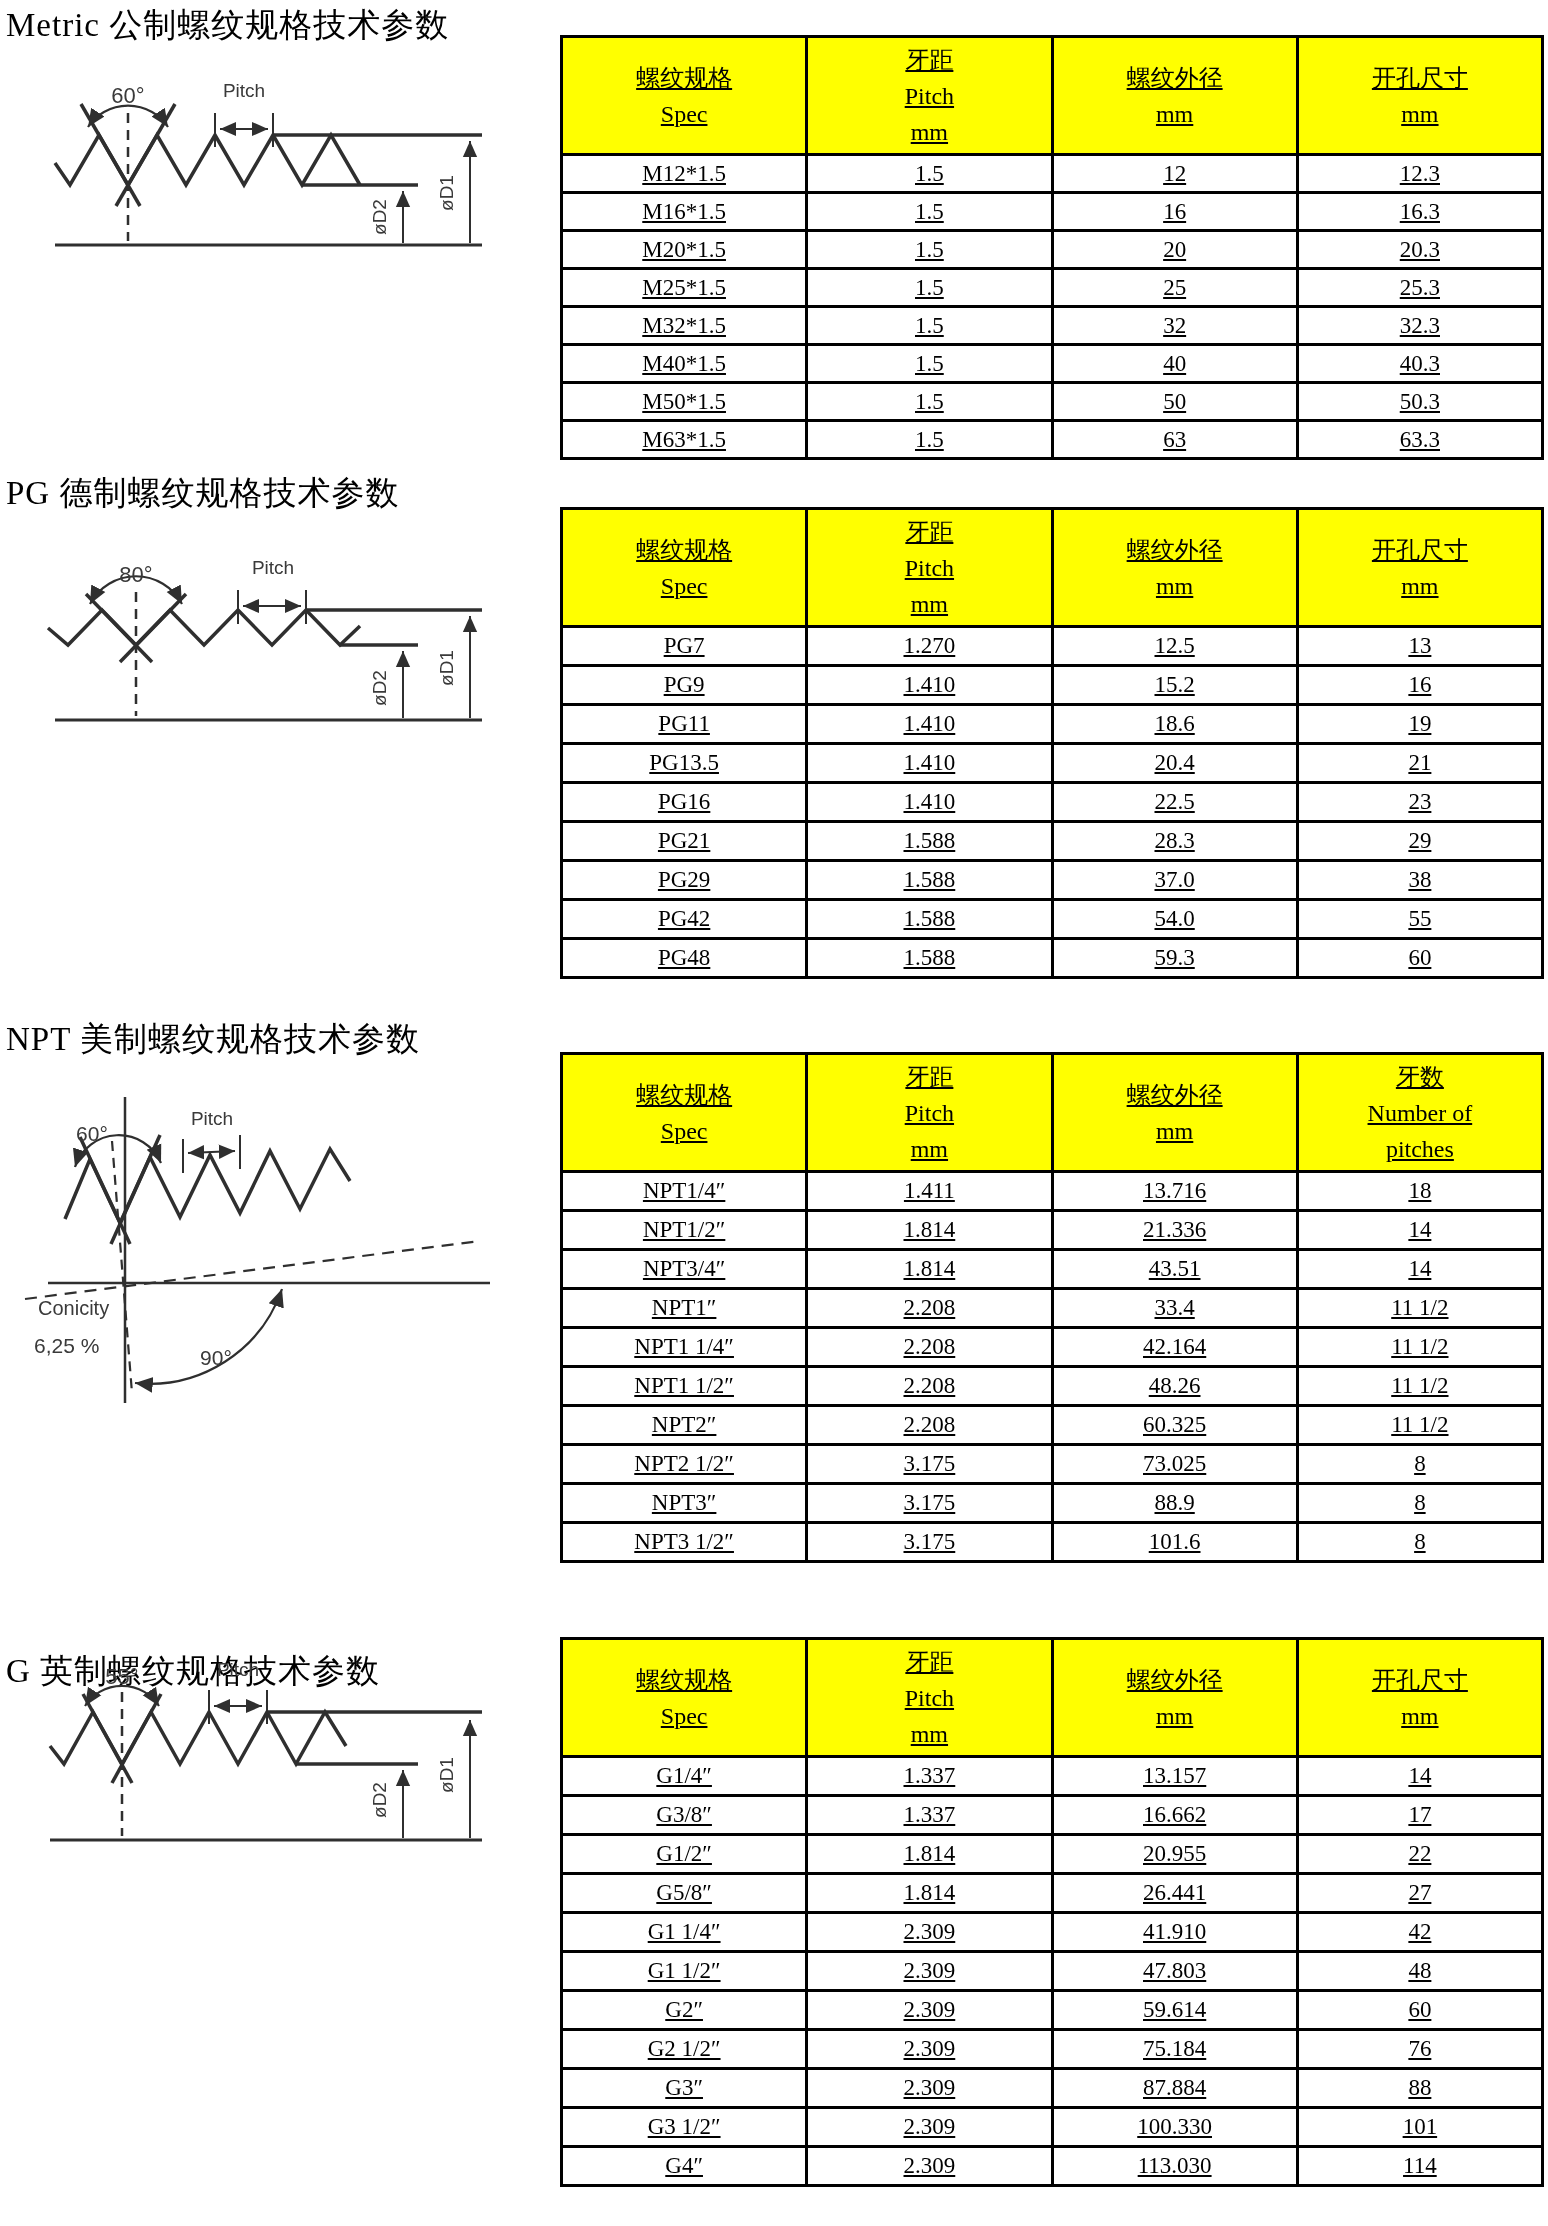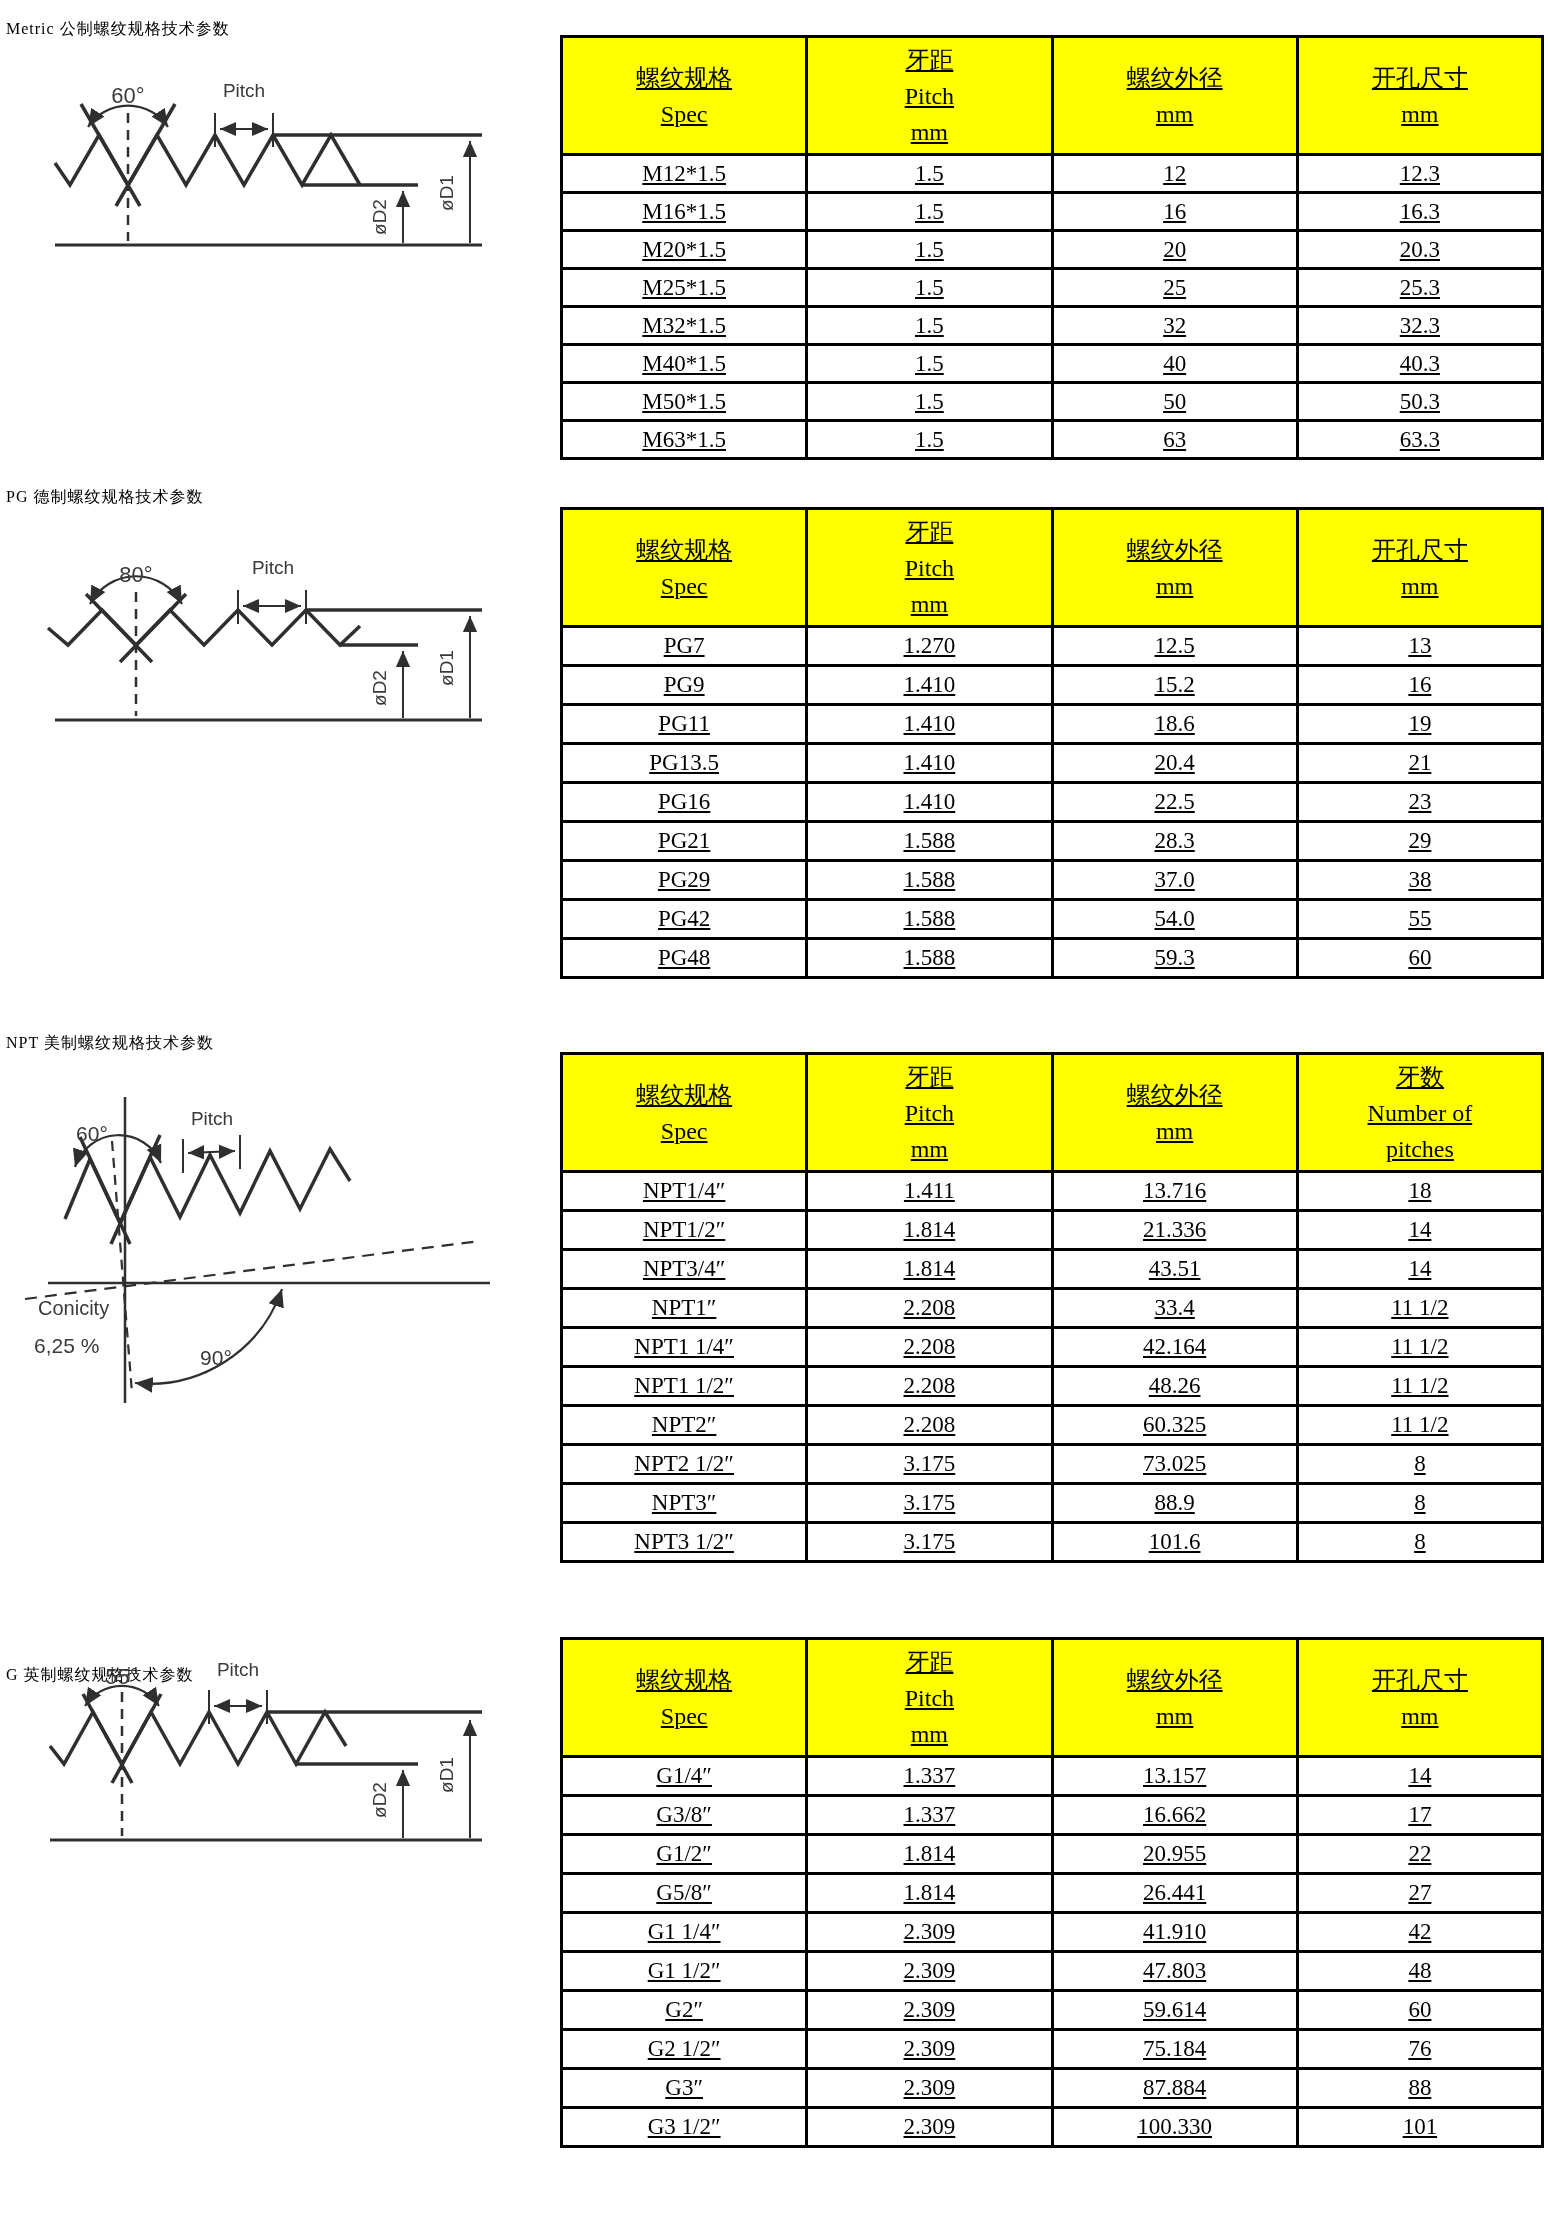--- a/index.html
+++ b/index.html
@@ -1,18 +1,18 @@
 <!DOCTYPE html>
 <html><head>
 <meta charset="utf-8">
 <style>
   html,body{margin:0;padding:0;background:#ffffff;}
   .page{position:relative;width:1548px;height:2226px;background:#fff;overflow:hidden;
         font-family:"Liberation Serif","DejaVu Serif",serif;color:#000;}
-  .sec-title{position:absolute;left:6px;font-size:16px;letter-spacing:1px;white-space:nowrap;margin-top:16px;}
+  .sec-title{position:absolute;left:6px;font-size:33px;letter-spacing:1px;white-space:nowrap;}
   .spec-table{position:absolute;left:560px;width:984px;border-collapse:collapse;table-layout:fixed;
               background:#fff;text-decoration:underline;}
   .spec-table th,.spec-table td{border:3px solid #000;text-align:center;vertical-align:middle;
               padding:0;font-weight:normal;overflow:hidden;}
   .spec-table th{background:#ffff00;font-size:24px;}
   .spec-table td{font-size:23px;}
   .spec-table thead tr{height:118px;}
   .spec-table tbody tr{height:39px;}
   #t0 tbody tr{height:38px;margin-top:48px;}
   .hline{line-height:36px;}
@@ -451,16 +451,22 @@
           <td>2.309</td>
           <td>87.884</td>
           <td>88</td>
         </tr>
         <tr>
           <td>G3 1/2″</td>
           <td>2.309</td>
           <td>100.330</td>
           <td>101</td>
         </tr>
+        <tr>
+          <td>G4″</td>
+          <td>2.309</td>
+          <td>113.030</td>
+          <td>114</td>
+        </tr>
       </tbody>
     </table>
 
 </div>
 
 </body></html>

